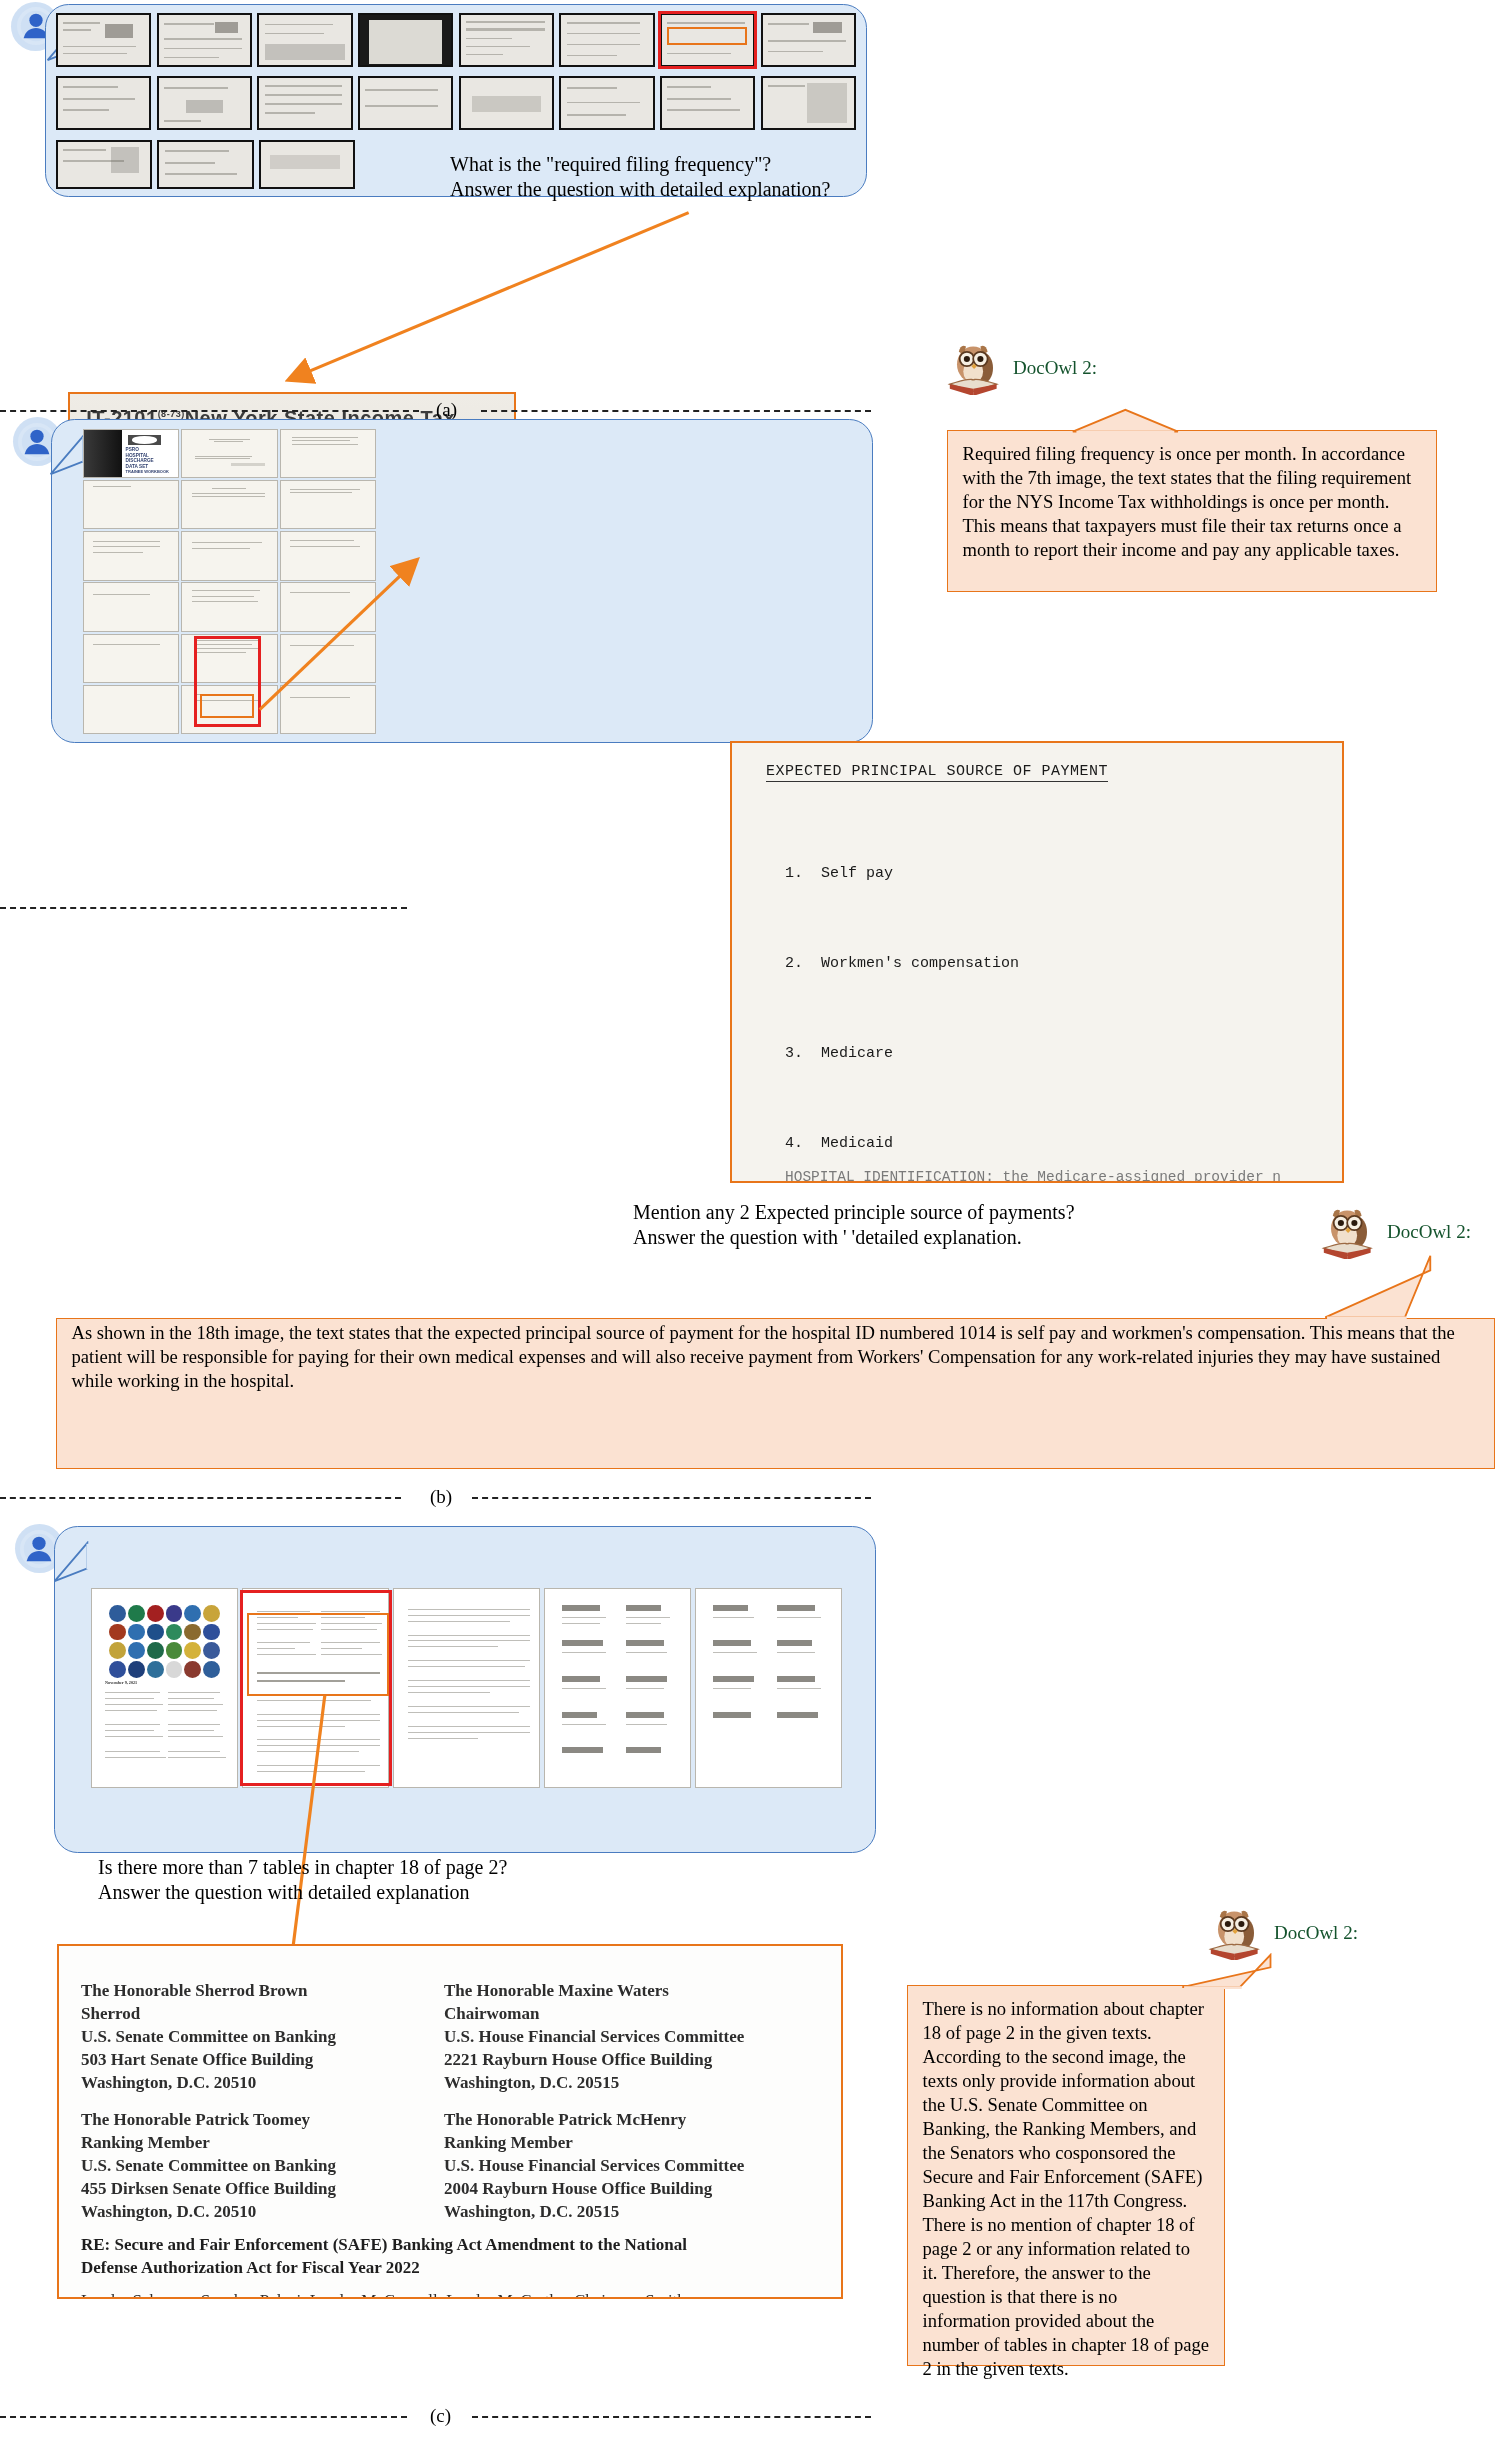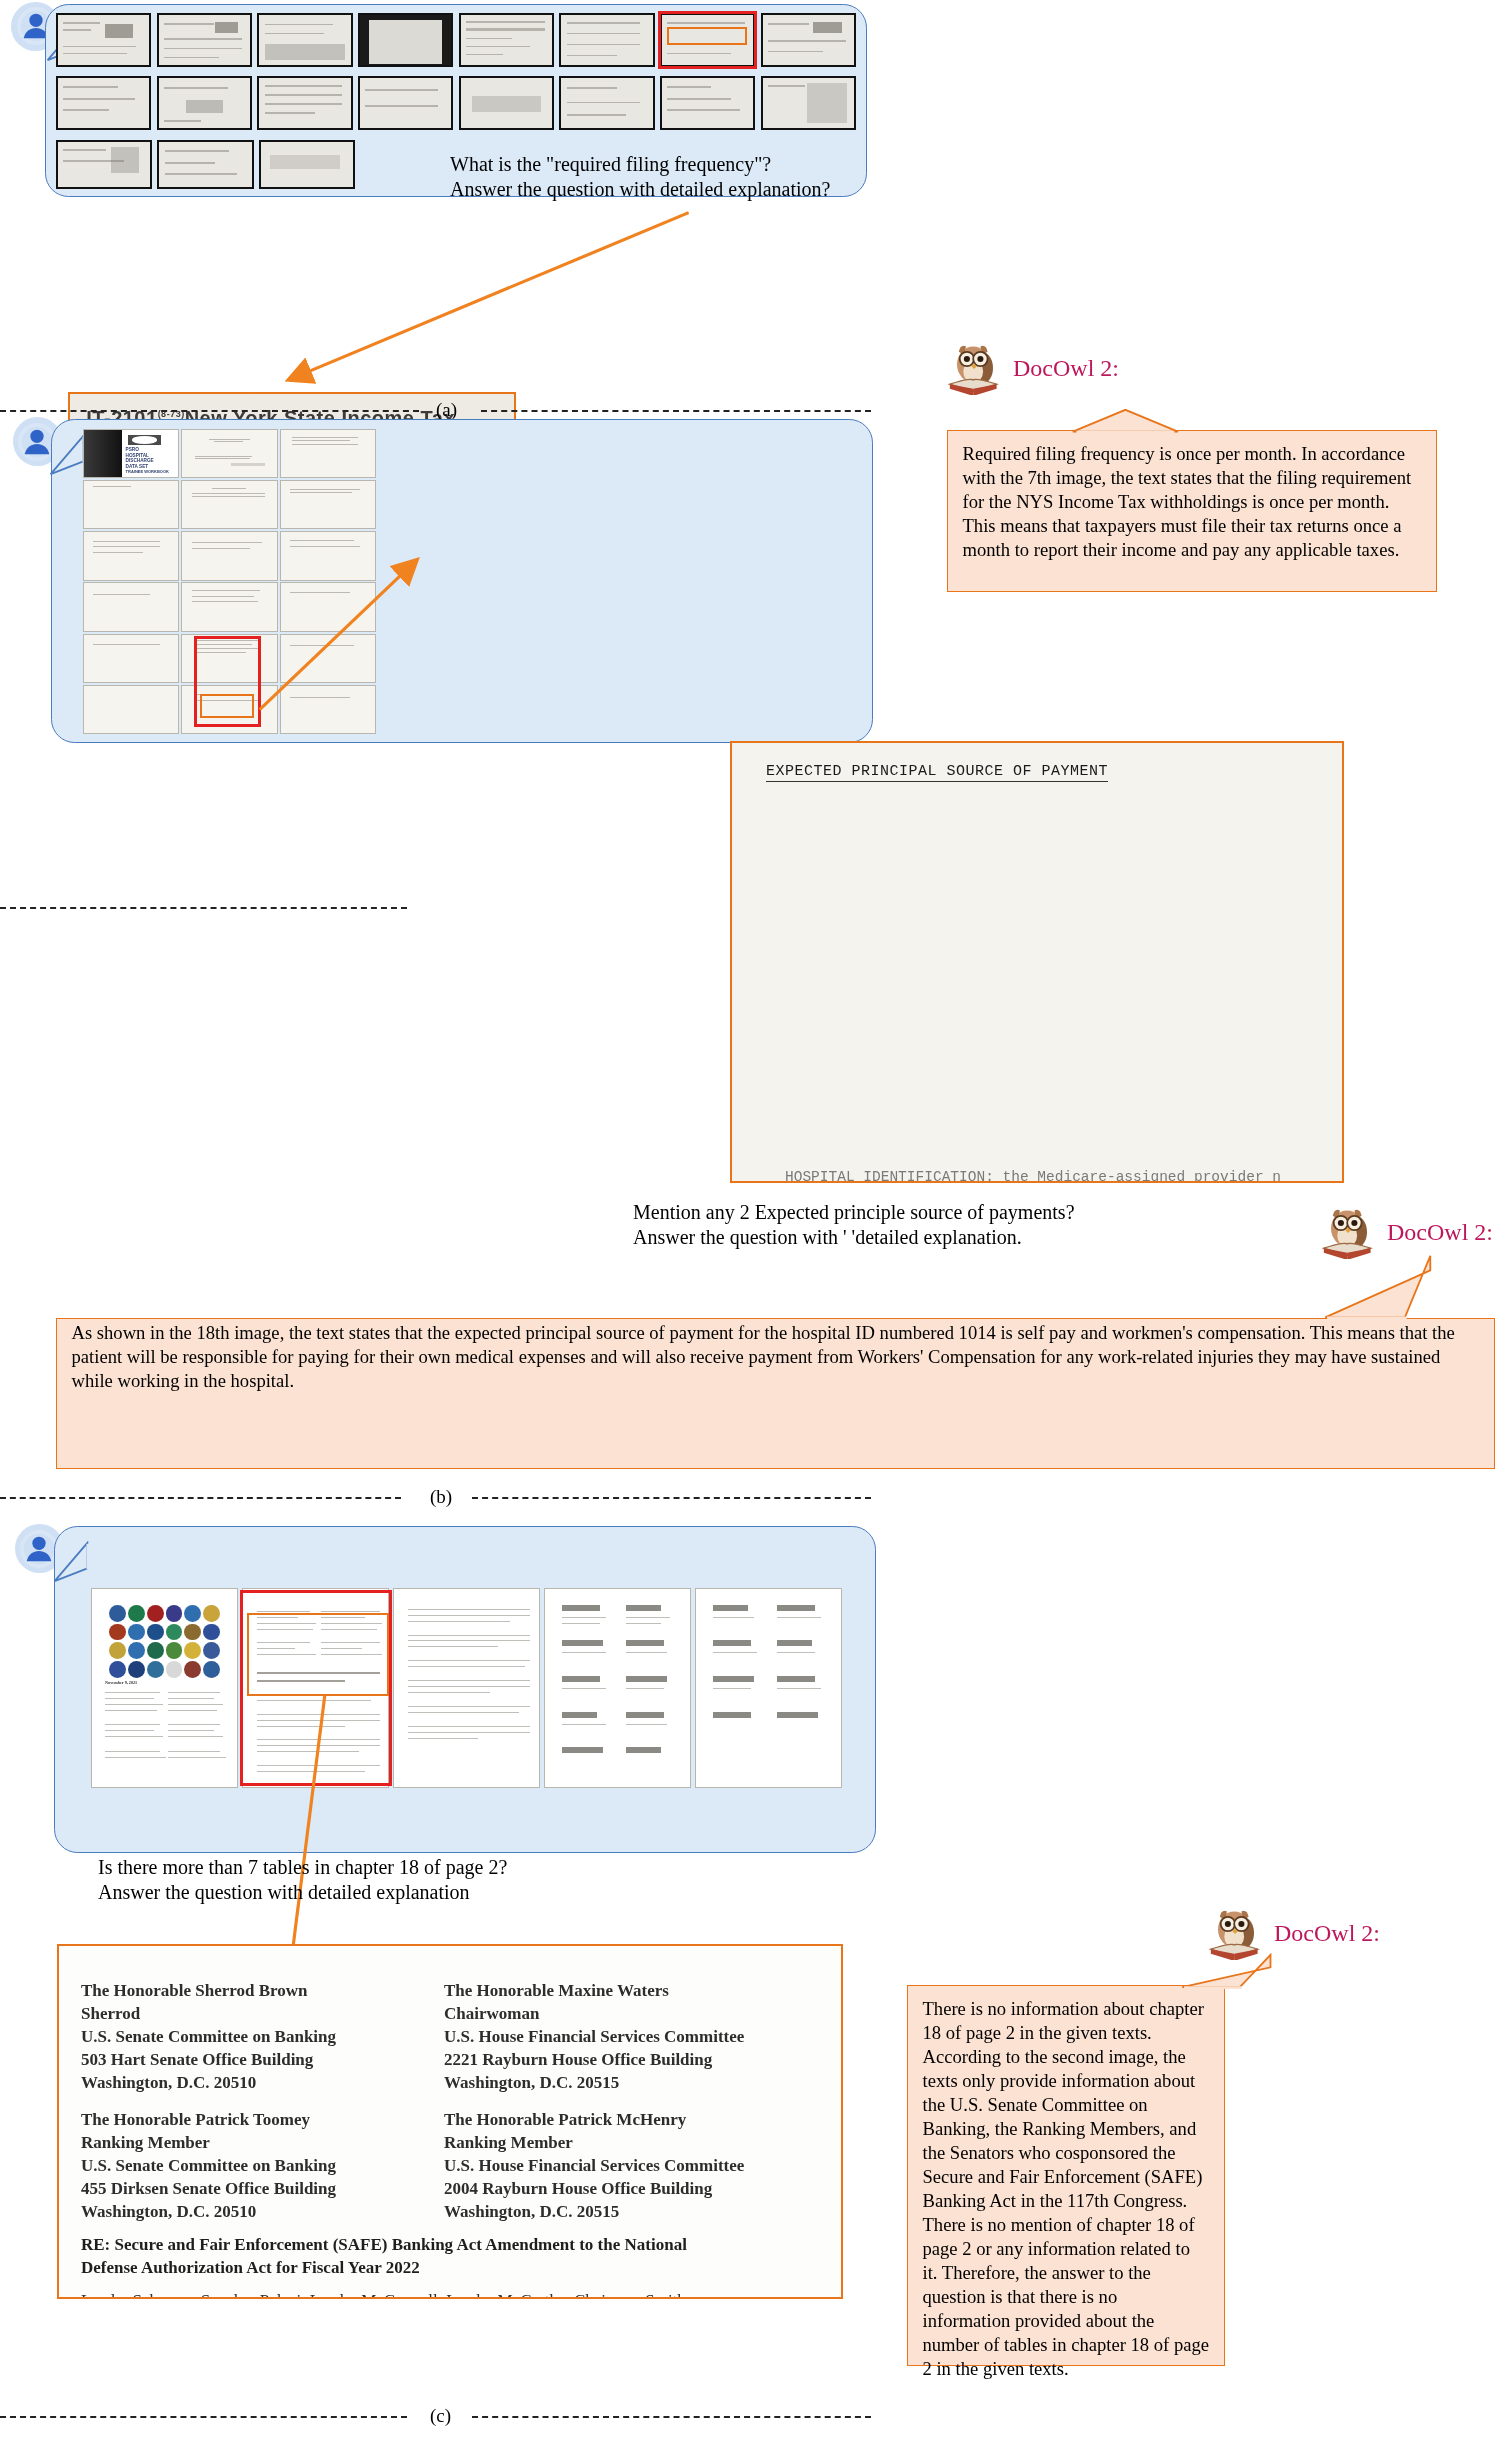--- a/index.html
+++ b/index.html
@@ -20,21 +20,21 @@
             border-radius:23.6px; }
 
   .answerbox { position:absolute; background:#fbe2d2; border:1.8px solid #e8751a; }
   .answerbox .atext { font-size:18.6px; line-height:24px; color:#000;
             padding:11px 14.5px 9px 14.5px; }
 
   .qtext { position:absolute; font-size:20px; line-height:25.4px; color:#000; }
 
   .owlwrap { position:absolute; display:flex; align-items:center; gap:9px; }
   .owl { width:58px; height:54px; display:block; }
-  .owllabel { font-size:24px; color:#be185d; white-space:nowrap; }
+  .owllabel { font-size:19px; color:#14532d; white-space:nowrap; }
 
   .caption { position:absolute; font-size:19px; color:#000; }
 
   .dashed { position:absolute; border-top:2.3px dashed #222; height:0; }
   .docframe { position:absolute; border:2.7px solid #e8751a; background:#eceae4; overflow:hidden; }
   .redbox { position:absolute; border:3.6px solid #e52020; background:transparent; }
   .orangebox { position:absolute; border:2.7px solid #e8751a; background:transparent; }
 
   
   .thumbgrid { position:absolute; display:grid; gap:2.7px; }
@@ -363,20 +363,33 @@
   <defs>
       <marker id="ah2" markerWidth="9" markerHeight="9" refX="7" refY="4.5" orient="auto">
     <path d="M0,0 L9,4.5 L0,9 z" fill="#f0821f"></path>
       </marker>
     </defs>
   <line x1="14" y1="172" x2="186" y2="8" stroke="#f0821f" stroke-width="3.5" marker-end="url(#ah2)"></line>
 </svg>
 
 <div class="docframe" style="left:730px; top:741px; width:614px; height:442px; background:#f5f3ee;">
   <div class="memo" style="position:absolute; left:34px; top:20px; font-size:15px; letter-spacing:0.5px; border-bottom:1.8px solid #333; padding-bottom:0.9px; display:inline-block;">EXPECTED PRINCIPAL SOURCE OF PAYMENT</div>
+  <div class="memo" style="position:absolute; left:53px; top:56px; font-size:15px; line-height:30px; white-space:pre;">
+    <div>1.  Self pay</div>
+    <div>2.  Workmen's compensation</div>
+    <div>3.  Medicare</div>
+    <div>4.  Medicaid</div>
+    
+    
+    
+    
+    
+    
+    
+  </div>
   <div class="memo" style="position:absolute; left:53px; bottom:-3.6px; font-size:14.5px; color:#7a7a7a; white-space:nowrap;">HOSPITAL IDENTIFICATION:  the Medicare-assigned provider n</div>
 </div>
 
 <div class="qtext" style="left:633px; top:1200px; width:563px;">
   <div>Mention any 2 Expected principle source of payments?</div>
   <div>Answer the question with ' 'detailed explanation.</div>
 </div>
 
 <div class="owlwrap" style="left:1320px; top:1205px;">
   <svg class="owl" viewBox="0 0 64 60">

